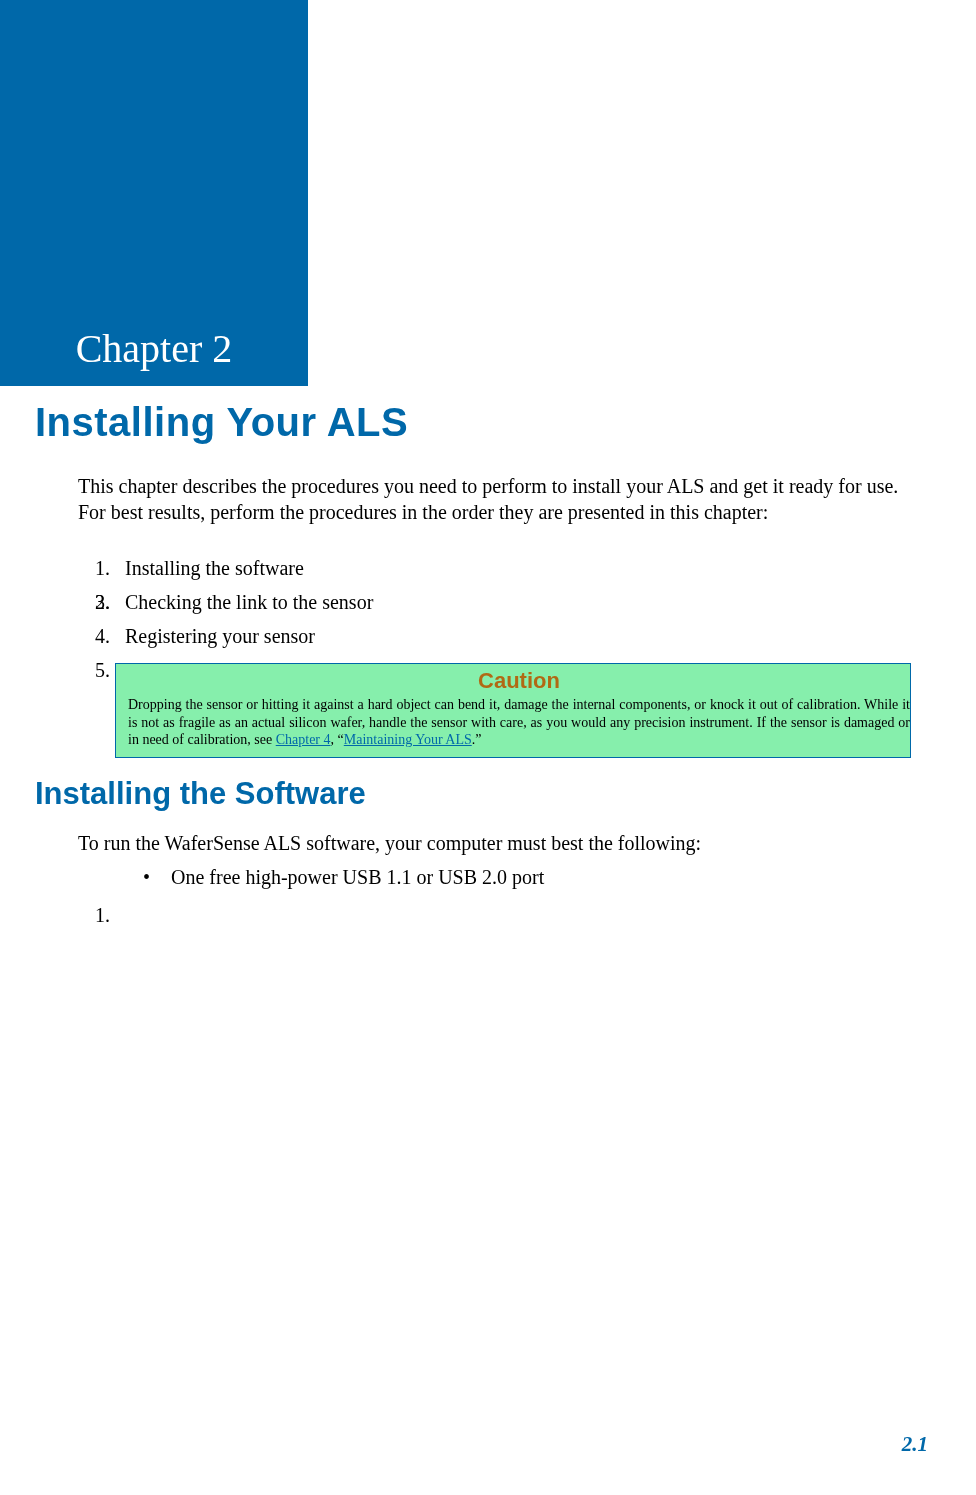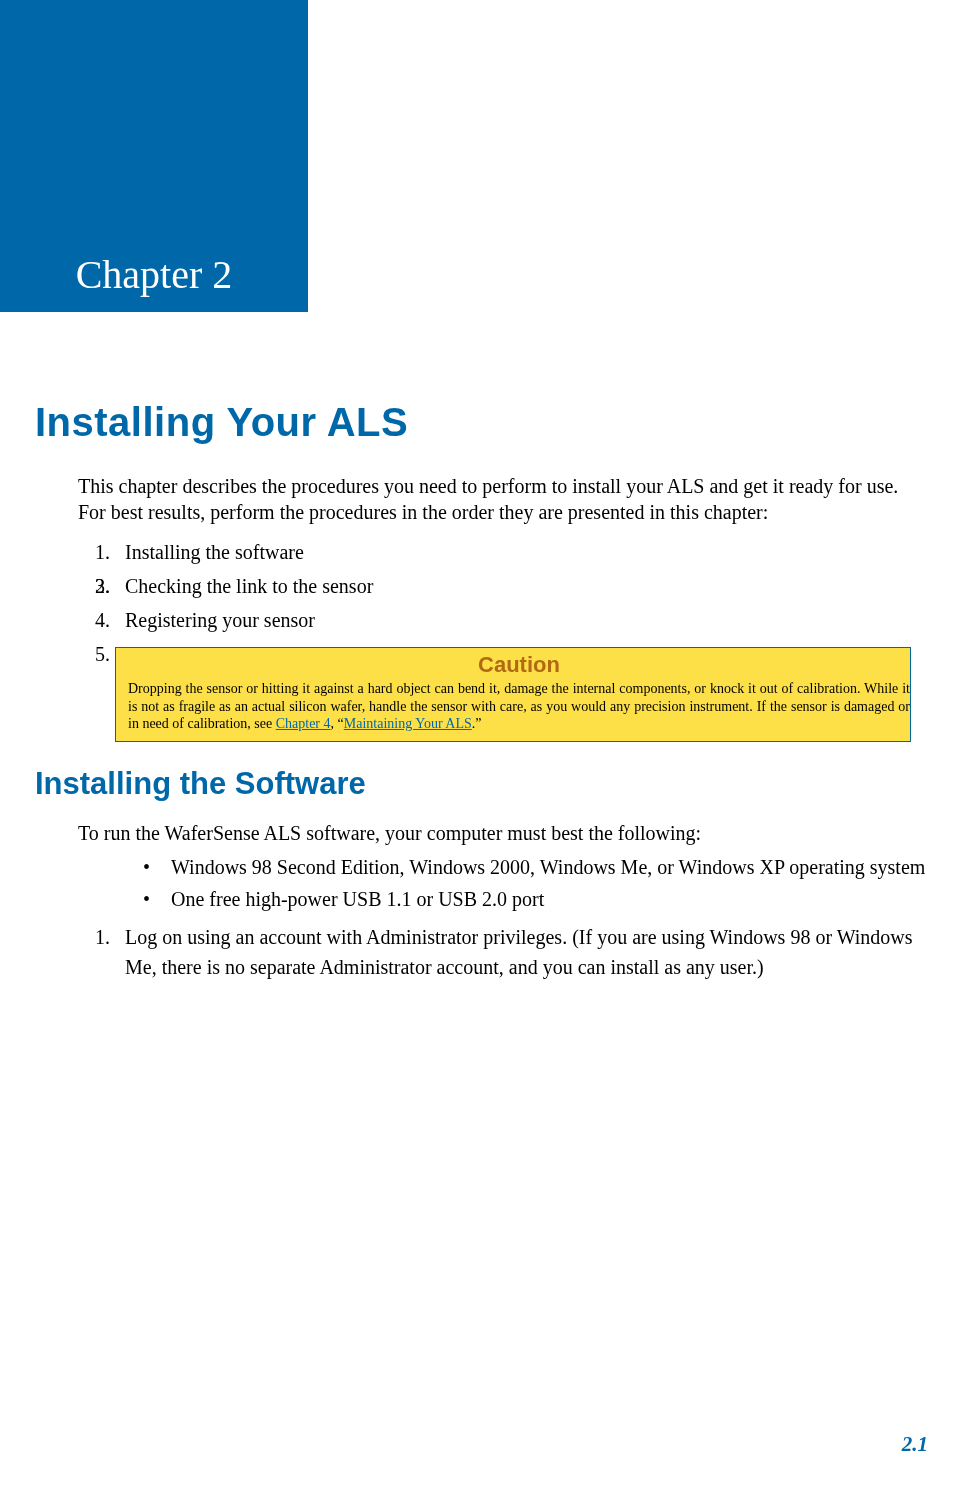--- a/index.html
+++ b/index.html
@@ -13,21 +13,21 @@
       background: #ffffff;
       font-family: Georgia, 'Times New Roman', serif;
       position: relative;
       color: #000000;
     }
     .chapter-badge {
       position: absolute;
       left: 0;
       top: 0;
       width: 308px;
-      height: 312px;
+      height: 386px;
       background: #0068a9;
       display: flex;
       align-items: flex-end;
       justify-content: center;
       padding-bottom: 14px;
     }
     .chapter-badge-text {
       color: #ffffff;
       font-size: 40px;
       font-weight: normal;
@@ -44,43 +44,43 @@
       color: #0068a9;
       font-size: 40px;
       font-weight: bold;
       font-family: Arial, Helvetica, sans-serif;
       margin-bottom: 28px;
       letter-spacing: 0.5px;
     }
     .intro-text {
       font-size: 20px;
       line-height: 1.3;
-      margin-bottom: 12px;
+      margin-bottom: 28px;
       padding-left: 43px;
     }
     .numbered-list {
       list-style: none;
       padding-left: 70px;
       margin-bottom: 12px;
     }
     .numbered-list li {
       font-size: 20px;
       line-height: 1.5;
       padding-left: 20px;
       position: relative;
       margin-bottom: 4px;
     }
     .numbered-list li .num {
       position: absolute;
       left: -10px;
     }
     .caution-box {
-      background: #fde047;
+      background: #86efac;
       border: 1px solid #0068a9;
-      margin: 12px 20px 24px 80px;
+      margin: 12px 20px 18px 80px;
       padding: 4px 0 8px 12px;
     }
     .caution-title {
       color: #b16914;
       font-size: 22px;
       font-weight: bold;
       font-family: Arial, Helvetica, sans-serif;
       text-align: center;
       margin-bottom: 2px;
     }
@@ -162,23 +162,22 @@
     <div class="caution-text">
       <span>Dropping the sensor or hitting it against a hard object can bend it, damage the internal components, or knock it out of calibration. While it is not as fragile as an actual silicon wafer, handle the sensor with care, as you would any precision instrument. If the sensor is damaged or in need of calibration, see </span><a class="link">Chapter 4</a><span>, “</span><a class="link">Maintaining Your ALS</a><span>.”</span>
     </div>
   </div>
 
   <h2 class="section-title">Installing the Software</h2>
 
   <p class="body-text">To run the WaferSense ALS software, your computer must best the following:</p>
 
   <ul class="bullet-list">
-    <li><span>Windows 98 Second Edition, Windows 2000, Windows Me, or Windows XP operating system</span></li>
     <li><span>One free high-power USB 1.1 or USB 2.0 port</span></li>
   </ul>
 
 
   <ol class="numbered-list">
-    <li><span class="num">1.</span><span>Log on using an account with Administrator privileges. (If you are using Windows 98 or Windows Me, there is no separate Administrator account, and you can install as any user.)</span></li>
+    <li><span class="num">1.</span></li>
   </ol>
 </div>
 
 <div class="page-number">2.1</div>
 
 </body></html>

